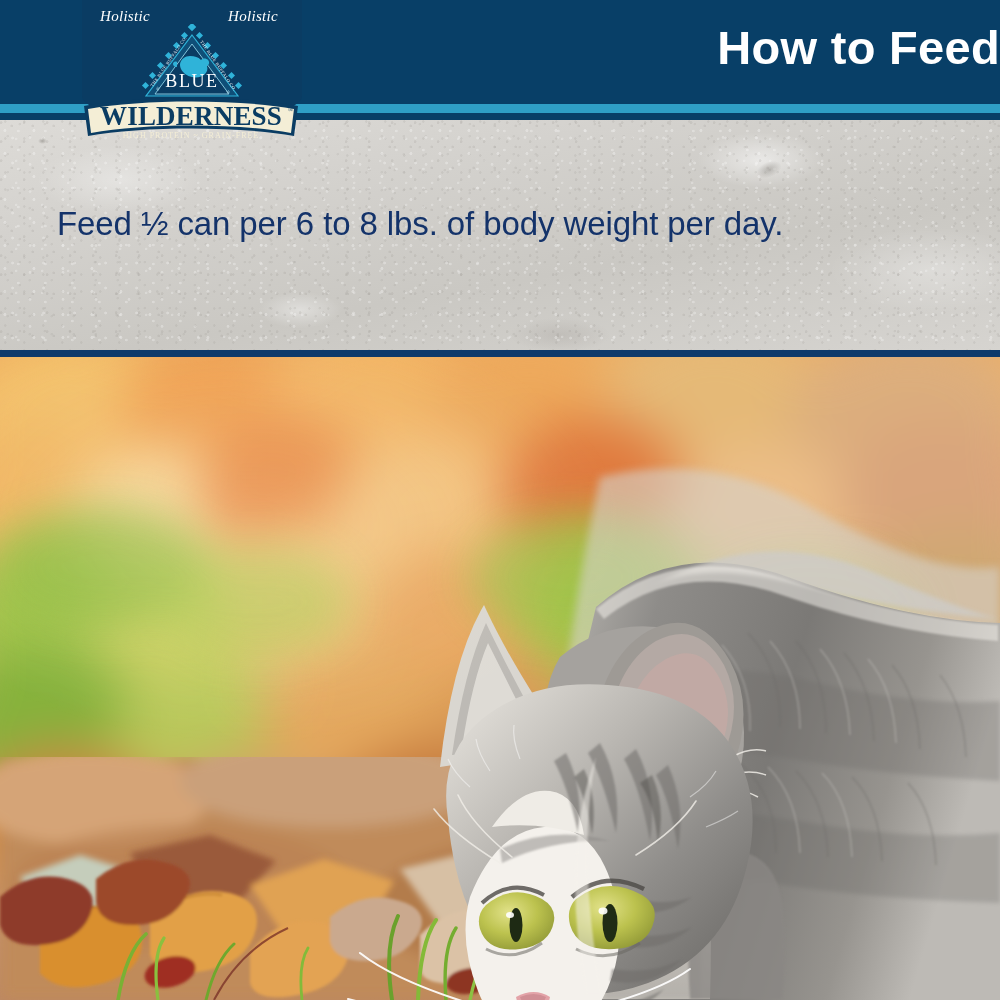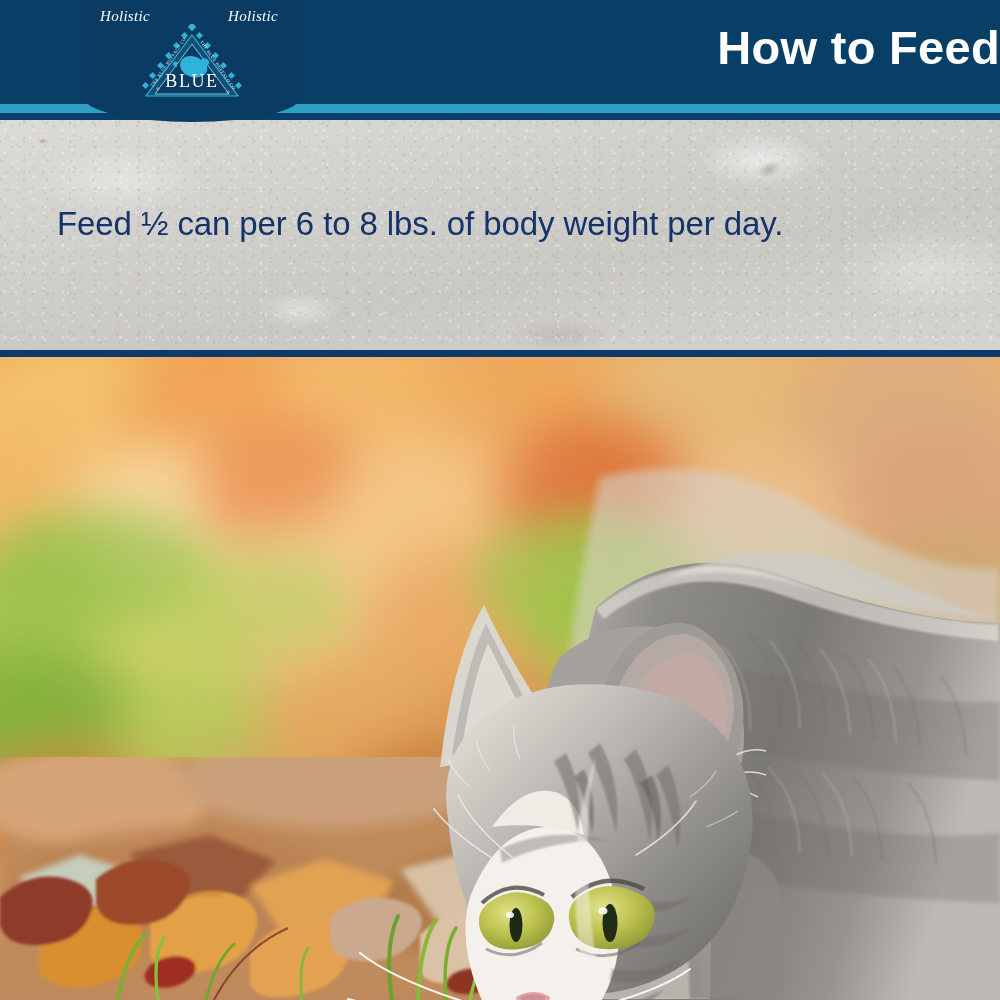--- a/index.html
+++ b/index.html
@@ -258,20 +258,31 @@
           <path d="M41,38 c-2,-1 -4,0 -4,2 c0,2 2,3 4,3 z"></path>
         </g>
 
         <text x="56" y="63" text-anchor="middle" font-family="'Liberation Serif', serif" font-size="18" fill="#ffffff" letter-spacing="1.6">BLUE</text>
 
         <text x="22" y="67" font-family="'Liberation Serif', serif" font-size="4" fill="#bfe6f2" transform="rotate(-60 22 67)">JE</text>
         <text x="90" y="67" font-family="'Liberation Serif', serif" font-size="4" fill="#bfe6f2" transform="rotate(60 90 67)">JE</text>
       </svg>
     </div>
 
+    <div class="banner">
+      <svg width="222" height="52" viewBox="0 0 222 52">
+
+        <path d="M4,14 C60,3 162,3 218,14 L214,44 C160,34 62,34 8,44 Z" fill="#0a3c63"></path>
+
+        <path d="M8,17 C62,7 160,7 214,17 L211,41 C158,31 64,31 11,41 Z" fill="#f4eed6"></path>
+        <text x="111" y="33" text-anchor="middle" font-family="'Liberation Serif', serif" font-size="27" font-weight="bold" fill="#0a3c63" letter-spacing="0.2">WILDERNESS</text>
+        <text x="208" y="20" font-family="'Liberation Serif', serif" font-size="7" fill="#0a3c63">®</text>
+        <text x="111" y="46" text-anchor="middle" font-family="'Liberation Serif', serif" font-size="8" fill="#f4eed6" letter-spacing="1">HIGH PROTEIN ~ GRAIN-FREE</text>
+      </svg>
+    </div>
   </div>
 
   <div class="text-panel">
     <div class="stone"></div>
     <div class="stone-grain"></div>
     <div class="stone-chip"></div>
     <div class="stone-chip2"></div>
 
     <div class="feed-text">
       <span class="feed-line">Feed ½ can per 6 to 8 lbs. of body weight per day.</span>

